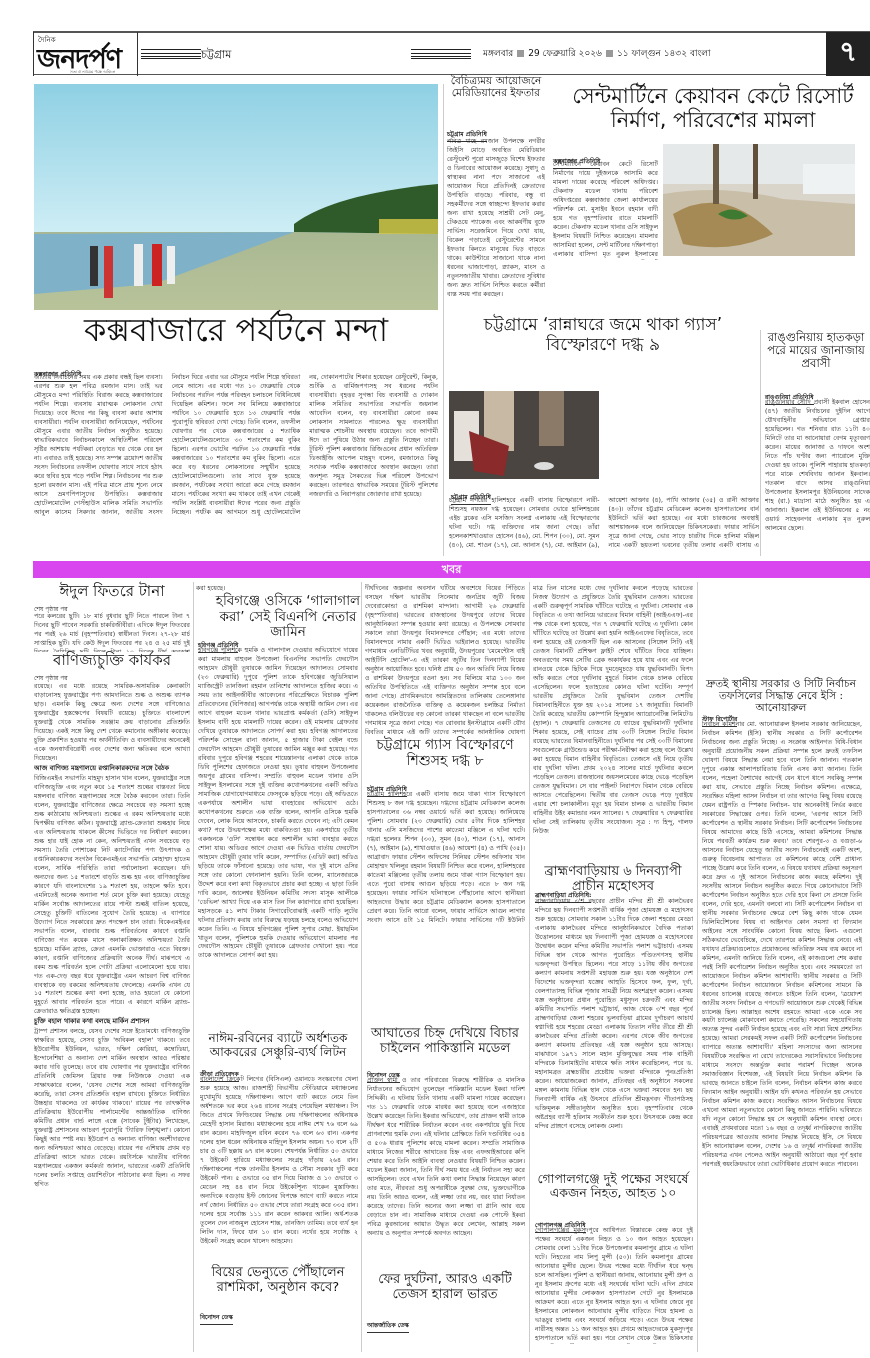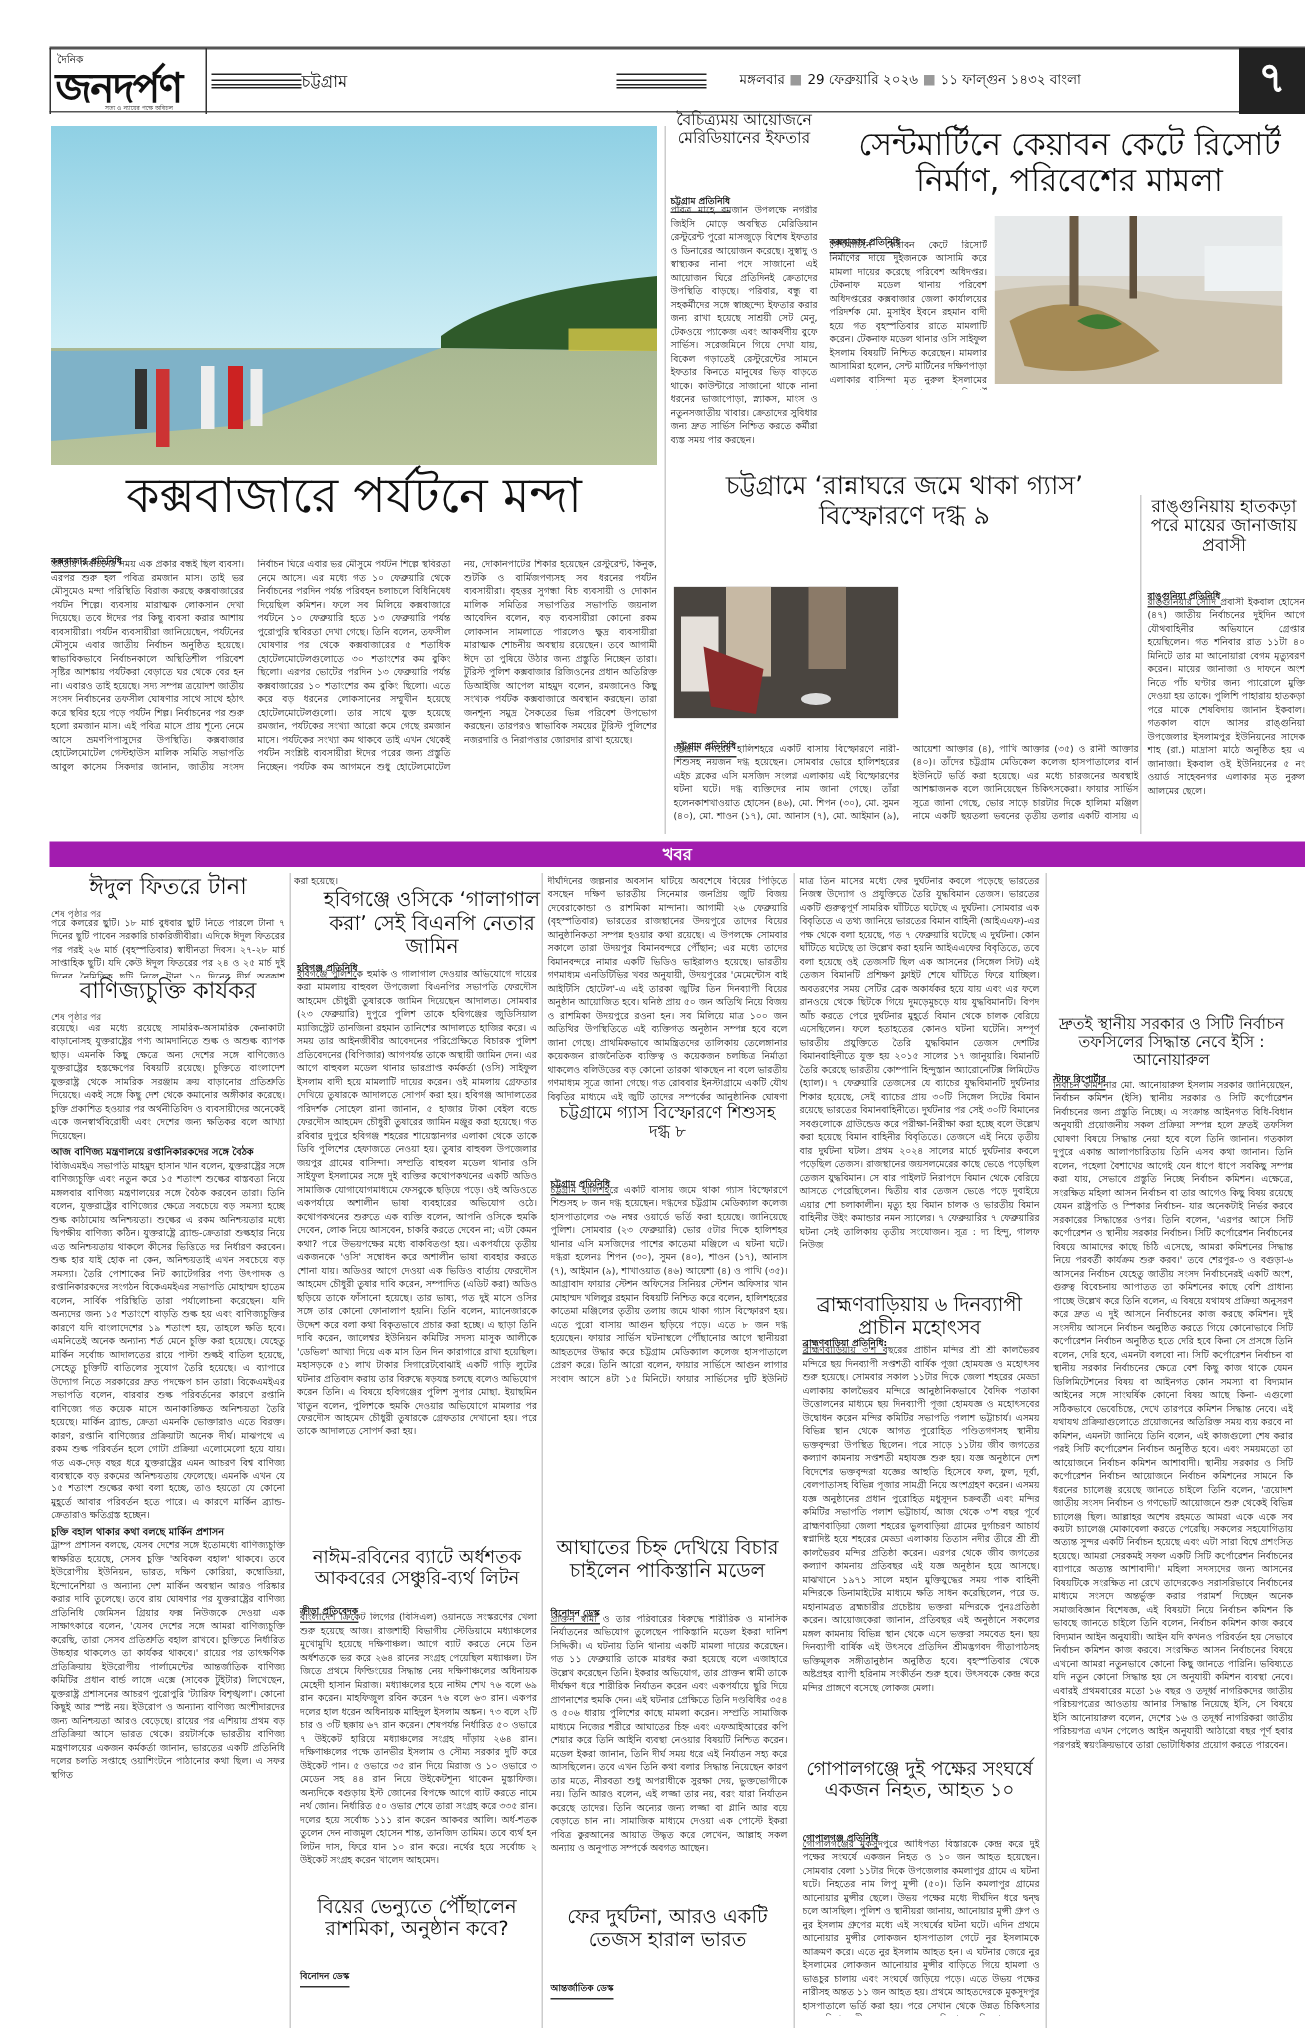--- a/index.html
+++ b/index.html
@@ -17,40 +17,40 @@
 .section-name{font-size:11px;font-family:"DejaVu Sans",sans-serif}
 .dateline{font-size:9px;font-family:"DejaVu Sans",sans-serif;display:flex;align-items:center;gap:4px;white-space:nowrap}
 .sq{display:inline-block;width:7px;height:7px;background:#999}
 .pageno{width:44px;height:44px;background:#222;color:#fff;font-size:28px;font-weight:bold;display:flex;align-items:center;justify-content:center;margin-left:auto;font-family:"DejaVu Sans",sans-serif}
 .photo{overflow:hidden}
 .hl{font-family:"DejaVu Sans",sans-serif;text-align:center;line-height:1.15;color:#111}
 .byline{font-size:6px;font-family:"DejaVu Sans",sans-serif;font-weight:bold;border-bottom:1px solid #333;display:inline-block;padding-bottom:1px}
 .body{font-size:6.2px;line-height:1.45;text-align:justify;color:#222;font-family:"DejaVu Sans",sans-serif;overflow:hidden}
 .cols2{column-count:2;column-gap:9px}
 .cols3{column-count:3;column-gap:9px}
-.band{left:33px;top:561px;width:837px;height:17px;background:#a21caf;color:#fff;text-align:center;font-size:11px;font-family:"DejaVu Sans",sans-serif;font-weight:bold;line-height:17px}
+.band{left:33px;top:561px;width:837px;height:17px;background:#d946ef;color:#fff;text-align:center;font-size:11px;font-family:"DejaVu Sans",sans-serif;font-weight:bold;line-height:17px}
 .sub{font-size:6.5px;font-weight:bold;font-family:"DejaVu Sans",sans-serif;color:#111}
 .cont{font-size:6px;font-family:"DejaVu Sans",sans-serif;color:#333}
 .sep{background:#ccc}
 </style>
 </head>
 <body>
 
 <div class="abs masthead">
   <div class="logo-box">
     <span class="logo-small">দৈনিক</span>
     <span class="logo-big">জনদর্পণ</span>
     <span class="logo-tag">সত্য ও ন্যায়ের পক্ষে অবিচল</span>
   </div>
   <div class="rules" style="width:60px;margin-left:3px"></div>
   <div style="width:150px;">
     <span class="section-name">চট্টগ্রাম</span>
   </div>
   <div class="rules" style="width:60px;margin-left:60px"></div>
-  <div class="dateline" style="margin-left:22px">
+  <div class="dateline" style="margin-left:12px">
     <span>মঙ্গলবার</span>
     <span class="sq"></span>
     <span>29 ফেব্রুয়ারি ২০২৬</span>
     <span class="sq"></span>
     <span>১১ ফাল্গুন ১৪৩২ বাংলা</span>
   </div>
   <div class="pageno">৭</div>
 </div>
 
 <div class="abs photo" style="left:34px;top:84px;width:404px;height:226px">
@@ -142,21 +142,21 @@
 <div class="abs hl" style="left:208px;top:593px;width:160px;font-size:13.5px">হবিগঞ্জে ওসিকে ‘গালাগাল করা’ সেই বিএনপি নেতার জামিন</div>
 <div class="abs" style="left:198px;top:632px"><span class="byline">হবিগঞ্জ প্রতিনিধি</span></div>
 <div class="abs body" style="left:198px;top:646px;width:160px;height:384px">হবিগঞ্জে পুলিশকে হুমকি ও গালাগাল দেওয়ার অভিযোগে দায়ের করা মামলায় বাহুবল উপজেলা বিএনপির সভাপতি ফেরদৌস আহমেদ চৌধুরী তুষারকে জামিন দিয়েছেন আদালত। সোমবার (২৩ ফেব্রুয়ারি) দুপুরে পুলিশ তাকে হবিগঞ্জের জুডিসিয়াল ম্যাজিস্ট্রেট তানজিনা রহমান তানিশের আদালতে হাজির করে। এ সময় তার আইনজীবীর আবেদনের পরিপ্রেক্ষিতে বিচারক পুলিশ প্রতিবেদনের (বিপিজার) আগপর্যন্ত তাকে অস্থায়ী জামিন দেন। এর আগে বাহুবল মডেল থানার ভারপ্রাপ্ত কর্মকর্তা (ওসি) সাইফুল ইসলাম বাদী হয়ে মামলাটি দায়ের করেন। ওই মামলায় গ্রেফতার দেখিয়ে তুষারকে আদালতে সোপর্দ করা হয়। হবিগঞ্জ আদালতের পরিদর্শক সোহেল রানা জানান, ৫ হাজার টাকা বেইল বন্ডে ফেরদৌস আহমেদ চৌধুরী তুষারের জামিন মঞ্জুর করা হয়েছে। গত রবিবার দুপুরে হবিগঞ্জ শহরের শায়েস্তানগর এলাকা থেকে তাকে ডিবি পুলিশের হেফাজতে নেওয়া হয়। তুষার বাহুবল উপজেলার জয়পুর গ্রামের বাসিন্দা। সম্প্রতি বাহুবল মডেল থানার ওসি সাইফুল ইসলামের সঙ্গে দুই ব্যক্তির কথোপকথনের একটি অডিও সামাজিক যোগাযোগমাধ্যমে ফেসবুকে ছড়িয়ে পড়ে। ওই অডিওতে একপর্যায়ে অশালীন ভাষা ব্যবহারের অভিযোগ ওঠে। কথোপকথনের শুরুতে এক ব্যক্তি বলেন, আপনি ওসিকে হুমকি দেবেন, লোক নিয়ে আসবেন, চাকরি করতে দেবেন না; এটা কেমন কথা? পরে উভয়পক্ষের মধ্যে বাকবিতণ্ডা হয়। একপর্যায়ে তৃতীয় একজনকে 'ওসি' সম্বোধন করে অশালীন ভাষা ব্যবহার করতে শোনা যায়। অডিওর আগে দেওয়া এক ভিডিও বার্তায় ফেরদৌস আহমেদ চৌধুরী তুষার দাবি করেন, সম্পাদিত (এডিট করা) অডিও ছড়িয়ে তাকে ফাঁসানো হয়েছে। তার ভাষ্য, গত দুই মাসে ওসির সঙ্গে তার কোনো ফোনালাপ হয়নি। তিনি বলেন, ম্যানেজারকে উদ্দেশ করে বলা কথা বিকৃতভাবে প্রচার করা হচ্ছে। এ ছাড়া তিনি দাবি করেন, জালেশ্বর ইউনিয়ন কমিটির সদস্য মাসুক আলীকে 'ডেভিল' আখ্যা দিয়ে এক মাস তিন দিন কারাগারে রাখা হয়েছিল। মহাসড়কে ৫১ লাখ টাকার সিগারেটবোঝাই একটি গাড়ি লুটের ঘটনার প্রতিবাদ করায় তার বিরুদ্ধে ষড়যন্ত্র চলছে বলেও অভিযোগ করেন তিনি। এ বিষয়ে হবিগঞ্জের পুলিশ সুপার মোছা. ইয়াছমিন খাতুন বলেন, পুলিশকে হুমকি দেওয়ার অভিযোগে মামলার পর ফেরদৌস আহমেদ চৌধুরী তুষারকে গ্রেফতার দেখানো হয়। পরে তাকে আদালতে সোপর্দ করা হয়।</div>
 <div class="abs hl" style="left:198px;top:1032px;width:160px;font-size:12px">নাঈম-রবিনের ব্যাটে অর্ধশতক আকবরের সেঞ্চুরি-ব্যর্থ লিটন</div>
 <div class="abs" style="left:200px;top:1061px"><span class="byline">ক্রীড়া প্রতিবেদক</span></div>
 <div class="abs body" style="left:200px;top:1075px;width:158px;height:190px">বাংলাদেশ ক্রিকেট লিগের (বিসিএল) ওয়ানডে সংস্করণের খেলা শুরু হয়েছে আজ। রাজশাহী বিভাগীয় স্টেডিয়ামে মধ্যাঞ্চলের মুখোমুখি হয়েছে দক্ষিণাঞ্চল। আগে ব্যাট করতে নেমে তিন অর্ধশতকে ভর করে ২৬৪ রানের সংগ্রহ পেয়েছিল মধ্যাঞ্চল। টস জিতে প্রথমে ফিল্ডিংয়ের সিদ্ধান্ত নেয় দক্ষিণাঞ্চলের অধিনায়ক মেহেদী হাসান মিরাজ। মধ্যাঞ্চলের হয়ে নাঈম শেখ ৭৬ বলে ৬৯ রান করেন। মাহফিজুল রবিন করেন ৭৬ বলে ৬৩ রান। একপর দলের হাল ধরেন অধিনায়ক মাহিদুল ইসলাম অঙ্কন। ৭৩ বলে ২টি চার ও ৩টি ছক্কায় ৬৭ রান করেন। শেষপর্যন্ত নির্ধারিত ৫০ ওভারে ৭ উইকেট হারিয়ে মধ্যাঞ্চলের সংগ্রহ দাঁড়ায় ২৬৪ রান। দক্ষিণাঞ্চলের পক্ষে তানভীর ইসলাম ও সৌম্য সরকার দুটি করে উইকেট পান। ৫ ওভারে ৩৫ রান দিয়ে মিরাজ ও ১০ ওভারে ৩ মেডেন সহ ৪৪ রান নিয়ে উইকেটশূন্য থাকেন মুস্তাফিজ। অন্যদিকে বগুড়ায় ইস্ট জোনের বিপক্ষে আগে ব্যাট করতে নামে নর্থ জোন। নির্ধারিত ৫০ ওভার শেষে তারা সংগ্রহ করে ৩৩৫ রান। দলের হয়ে সর্বোচ্চ ১১১ রান করেন আকবর আলি। অর্ধ-শতক তুলেন দেন নাজমুল হোসেন শান্ত, তানজিদ তামিম। তবে ব্যর্থ হন লিটন দাস, ফিরে যান ১০ রান করে। নর্থের হয়ে সর্বোচ্চ ২ উইকেট সংগ্রহ করেন খালেদ আহমেদ।</div>
 <div class="abs hl" style="left:198px;top:1265px;width:160px;font-size:13px">বিয়ের ভেন্যুতে পৌঁছালেন রাশমিকা, অনুষ্ঠান কবে?</div>
 <div class="abs" style="left:200px;top:1304px"><span class="byline">বিনোদন ডেস্ক</span></div>
 
 <div class="abs body" style="left:365px;top:584px;width:160px;height:150px">দীর্ঘদিনের জল্পনার অবসান ঘটিয়ে অবশেষে বিয়ের পিঁড়িতে বসছেন দক্ষিণ ভারতীয় সিনেমার জনপ্রিয় জুটি বিজয় দেবেরাকোন্ডা ও রাশমিকা মান্দানা। আগামী ২৬ ফেব্রুয়ারি (বৃহস্পতিবার) ভারতের রাজস্থানের উদয়পুরে তাদের বিয়ের আনুষ্ঠানিকতা সম্পন্ন হওয়ার কথা রয়েছে। এ উপলক্ষে সোমবার সকালে তারা উদয়পুর বিমানবন্দরে পৌঁছান; এর মধ্যে তাদের বিমানবন্দরে নামার একটি ভিডিও ভাইরালও হয়েছে। ভারতীয় গণমাধ্যম এনডিটিভির খবর অনুযায়ী, উদয়পুরের 'মেমেন্টোস বাই আইটিসি হোটেল'-এ এই তারকা জুটির তিন দিনব্যাপী বিয়ের অনুষ্ঠান আয়োজিত হবে। ঘনিষ্ঠ প্রায় ৫০ জন অতিথি নিয়ে বিজয় ও রাশমিকা উদয়পুরে রওনা হন। সব মিলিয়ে মাত্র ১০০ জন অতিথির উপস্থিতিতে এই ব্যক্তিগত অনুষ্ঠান সম্পন্ন হবে বলে জানা গেছে। প্রাথমিকভাবে আমন্ত্রিতদের তালিকায় তেলেঙ্গানার কয়েকজন রাজনৈতিক ব্যক্তিত্ব ও কয়েকজন চলচ্চিত্র নির্মাতা থাকলেও বলিউডের বড় কোনো তারকা থাকছেন না বলে ভারতীয় গণমাধ্যম সূত্রে জানা গেছে। গত রোববার ইনস্টাগ্রামে একটি যৌথ বিবৃতির মাধ্যমে এই জুটি তাদের সম্পর্কের আনুষ্ঠানিক ঘোষণা দেন। ভক্তদের দেওয়া 'ভিরোশ' নামটি গ্রহণ করে তারা নিজেদের বিয়েকে 'দ্য ওয়েডিং অফ ভিরোশ' হিসেবে উল্লেখ। ভক্তদের দীর্ঘদিনের ভালোবাসা ও সমর্থনের জন্য কৃতজ্ঞতা প্রকাশ করে তারা জানান, তাদের জীবনে ভক্তরা সবসময়ই গুরুত্বপূর্ণ অংশ হয়ে থাকবেন।</div>
-<div class="abs hl" style="left:365px;top:736px;width:160px;font-size:11px">চট্টগ্রামে গ্যাস বিস্ফোরণে শিশুসহ দগ্ধ ৮</div>
+<div class="abs hl" style="left:365px;top:736px;width:160px;font-size:14px">চট্টগ্রামে গ্যাস বিস্ফোরণে শিশুসহ দগ্ধ ৮</div>
 <div class="abs" style="left:367px;top:776px"><span class="byline">চট্টগ্রাম প্রতিনিধি</span></div>
 <div class="abs body" style="left:367px;top:790px;width:158px;height:132px">চট্টগ্রাম হালিশহরে একটি বাসায় জমে থাকা গ্যাস বিস্ফোরণে শিশুসহ ৮ জন দগ্ধ হয়েছেন। দগ্ধদের চট্টগ্রাম মেডিক্যাল কলেজ হাসপাতালের ৩৬ নম্বর ওয়ার্ডে ভর্তি করা হয়েছে। জানিয়েছে পুলিশ। সোমবার (২৩ ফেব্রুয়ারি) ভোর ৫টার দিকে হালিশহর থানার এসি মসজিদের পাশের কাতেমা মঞ্জিলে এ ঘটনা ঘটে। দগ্ধরা হলেনঃ শিপন (৩০), সুমন (৪০), শাওন (১৭), আনাস (৭), আইমান (৯), শাখাওয়াত (৪৬) আয়েশা (৪) ও পাখি (৩৫)। আগ্রাবাদ ফায়ার স্টেশন অফিসের সিনিয়র স্টেশন অফিসার খান মোহাম্মদ খলিলুর রহমান বিষয়টি নিশ্চিত করে বলেন, হালিশহরের কাতেমা মঞ্জিলের তৃতীয় তলায় জমে থাকা গ্যাস বিস্ফোরণ হয়। এতে পুরো বাসায় আগুন ছড়িয়ে পড়ে। এতে ৮ জন দগ্ধ হয়েছেন। ফায়ার সার্ভিস ঘটনাস্থলে পৌঁছানোর আগে স্থানীয়রা আহতদের উদ্ধার করে চট্টগ্রাম মেডিক্যাল কলেজ হাসপাতালে প্রেরণ করে। তিনি আরো বলেন, ফায়ার সার্ভিসে আগুন লাগার সংবাদ আসে ৪টা ১৫ মিনিটে। ফায়ার সার্ভিসের দুটি ইউনিট ঘটনাস্থলে গিয়ে ভোর সাড়ে ৫টায় আগুন সম্পূর্ণ নির্বাপণ করে।</div>
 <div class="abs hl" style="left:365px;top:1026px;width:160px;font-size:13px">আঘাতের চিহ্ন দেখিয়ে বিচার চাইলেন পাকিস্তানি মডেল</div>
 <div class="abs" style="left:367px;top:1062px"><span class="byline">বিনোদন ডেস্ক</span></div>
 <div class="abs body" style="left:367px;top:1076px;width:158px;height:196px">প্রাক্তন স্বামী ও তার পরিবারের বিরুদ্ধে শারীরিক ও মানসিক নির্যাতনের অভিযোগ তুলেছেন পাকিস্তানি মডেল ইকরা দানিশ সিদ্দিকী। এ ঘটনায় তিনি থানায় একটি মামলা দায়ের করেছেন। গত ১১ ফেব্রুয়ারি তাকে মারধর করা হয়েছে বলে এজাহারে উল্লেখ করেছেন তিনি। ইকরার অভিযোগ, তার প্রাক্তন স্বামী তাকে দীর্ঘক্ষণ ধরে শারীরিক নির্যাতন করেন এবং একপর্যায়ে ছুরি দিয়ে প্রাণনাশের হুমকি দেন। এই ঘটনার প্রেক্ষিতে তিনি দণ্ডবিধির ৩৫৪ ও ৫০৬ ধারায় পুলিশের কাছে মামলা করেন। সম্প্রতি সামাজিক মাধ্যমে নিজের শরীরে আঘাতের চিহ্ন এবং এফআইআরের কপি শেয়ার করে তিনি আইনি ব্যবস্থা নেওয়ার বিষয়টি নিশ্চিত করেন। মডেল ইকরা জানান, তিনি দীর্ঘ সময় ধরে এই নির্যাতন সহ্য করে আসছিলেন। তবে এখন তিনি কথা বলার সিদ্ধান্ত নিয়েছেন কারণ তার মতে, নীরবতা শুধু অপরাধীকে সুরক্ষা দেয়, ভুক্তভোগীকে নয়। তিনি আরও বলেন, এই লজ্জা তার নয়, বরং যারা নির্যাতন করেছে তাদের। তিনি অন্যের জন্য লজ্জা বা গ্লানি আর বয়ে বেড়াতে চান না। সামাজিক মাধ্যমে দেওয়া এক পোস্টে ইকরা পবিত্র কুরআনের আয়াত উদ্ধৃত করে লেখেন, আল্লাহ সকল অন্যায় ও অনুপাত সম্পর্কে অবগত আছেন।</div>
 <div class="abs hl" style="left:365px;top:1272px;width:160px;font-size:13px">ফের দুর্ঘটনা, আরও একটি তেজস হারাল ভারত</div>
 <div class="abs" style="left:367px;top:1312px"><span class="byline">আন্তর্জাতিক ডেস্ক</span></div>
 <div class="abs body" style="left:367px;top:1326px;width:158px;height:14px"></div>
 
 <div class="abs body" style="left:533px;top:584px;width:160px;height:258px">মাত্র তিন মাসের মধ্যে ফের দুর্ঘটনার কবলে পড়েছে ভারতের নিজস্ব উদ্যোগ ও প্রযুক্তিতে তৈরি যুদ্ধবিমান তেজস। ভারতের একটি গুরুত্বপূর্ণ সামরিক ঘাঁটিতে ঘটেছে এ দুর্ঘটনা। সোমবার এক বিবৃতিতে এ তথ্য জানিয়ে ভারতের বিমান বাহিনী (আইএএফ)-এর পক্ষ থেকে বলা হয়েছে, গত ৭ ফেব্রুয়ারি ঘটেছে এ দুর্ঘটনা। কোন ঘাঁটিতে ঘটেছে তা উল্লেখ করা হয়নি আইএএফের বিবৃতিতে, তবে বলা হয়েছে ওই তেজসটি ছিল এক আসনের (সিঙ্গেল সিট) এই তেজস বিমানটি প্রশিক্ষণ ফ্লাইট শেষে ঘাঁটিতে ফিরে যাচ্ছিল। অবতরণের সময় সেটির ব্রেক অকার্যকর হয়ে যায় এবং এর ফলে রানওয়ে থেকে ছিটকে গিয়ে দুমড়েমুচড়ে যায় যুদ্ধবিমানটি। বিপদ আঁচ করতে পেরে দুর্ঘটনার মুহূর্তে বিমান থেকে চালক বেরিয়ে এসেছিলেন। ফলে হতাহতের কোনও ঘটনা ঘটেনি। সম্পূর্ণ ভারতীয় প্রযুক্তিতে তৈরি যুদ্ধবিমান তেজস দেশটির বিমানবাহিনীতে যুক্ত হয় ২০১৫ সালের ১৭ জানুয়ারি। বিমানটি তৈরি করেছে ভারতীয় কোম্পানি হিন্দুস্তান অ্যারোনেটিক্স লিমিটেড (হ্যাল)। ৭ ফেব্রুয়ারি তেজসের যে ব্যাচের যুদ্ধবিমানটি দুর্ঘটনার শিকার হয়েছে, সেই ব্যাচের প্রায় ৩০টি সিঙ্গেল সিটের বিমান রয়েছে ভারতের বিমানবাহিনীতে। দুর্ঘটনার পর সেই ৩০টি বিমানের সবগুলোকে গ্রাউন্ডেড করে পরীক্ষা-নিরীক্ষা করা হচ্ছে বলে উল্লেখ করা হয়েছে বিমান বাহিনীর বিবৃতিতে। তেজসে এই নিয়ে তৃতীয় বার দুর্ঘটনা ঘটল। প্রথম ২০২৪ সালের মার্চে দুর্ঘটনার কবলে পড়েছিল তেজস। রাজস্থানের জয়সলমেরের কাছে ভেঙে পড়েছিল তেজস যুদ্ধবিমান। সে বার পাইলট নিরাপদে বিমান থেকে বেরিয়ে আসতে পেরেছিলেন। দ্বিতীয় বার তেজস ভেঙে পড়ে দুবাইয়ে এয়ার শো চলাকালীন। মৃত্যু হয় বিমান চালক ও ভারতীয় বিমান বাহিনীর উইং কমান্ডার নমন স্যালের। ৭ ফেব্রুয়ারির ৭ ফেব্রুয়ারির ঘটনা সেই তালিকায় তৃতীয় সংযোজন। সূত্র : দ্য হিন্দু, গালফ নিউজ</div>

